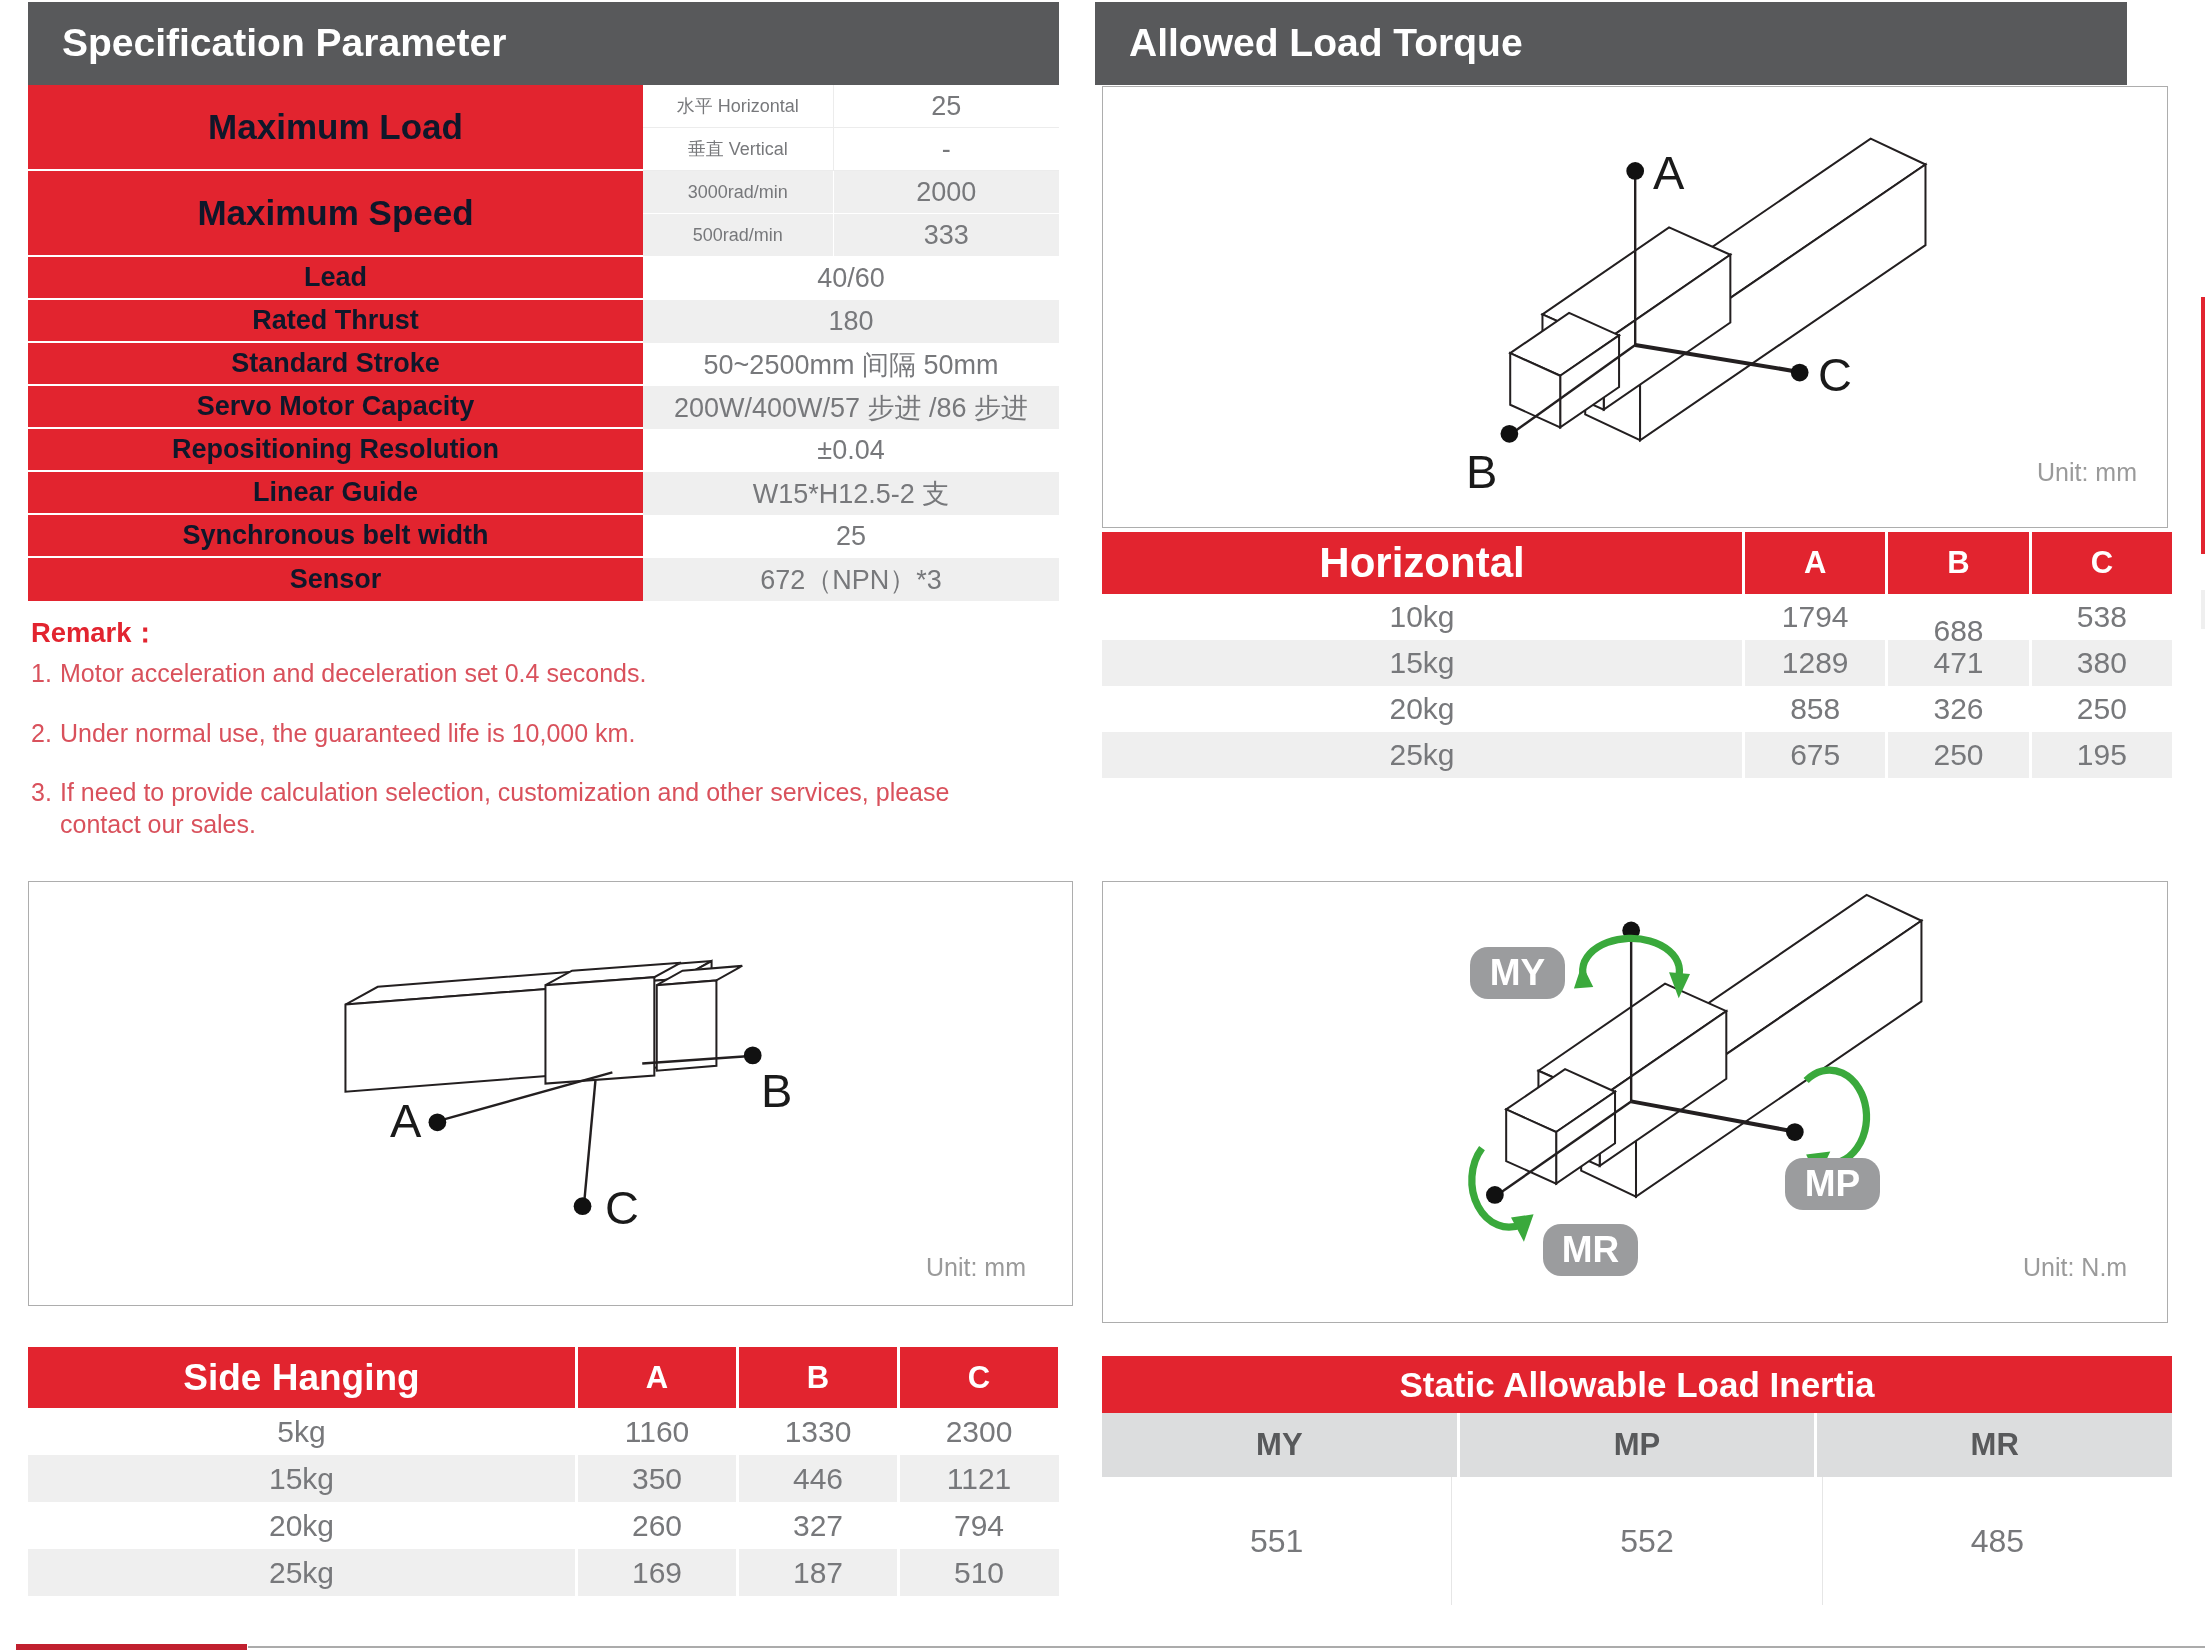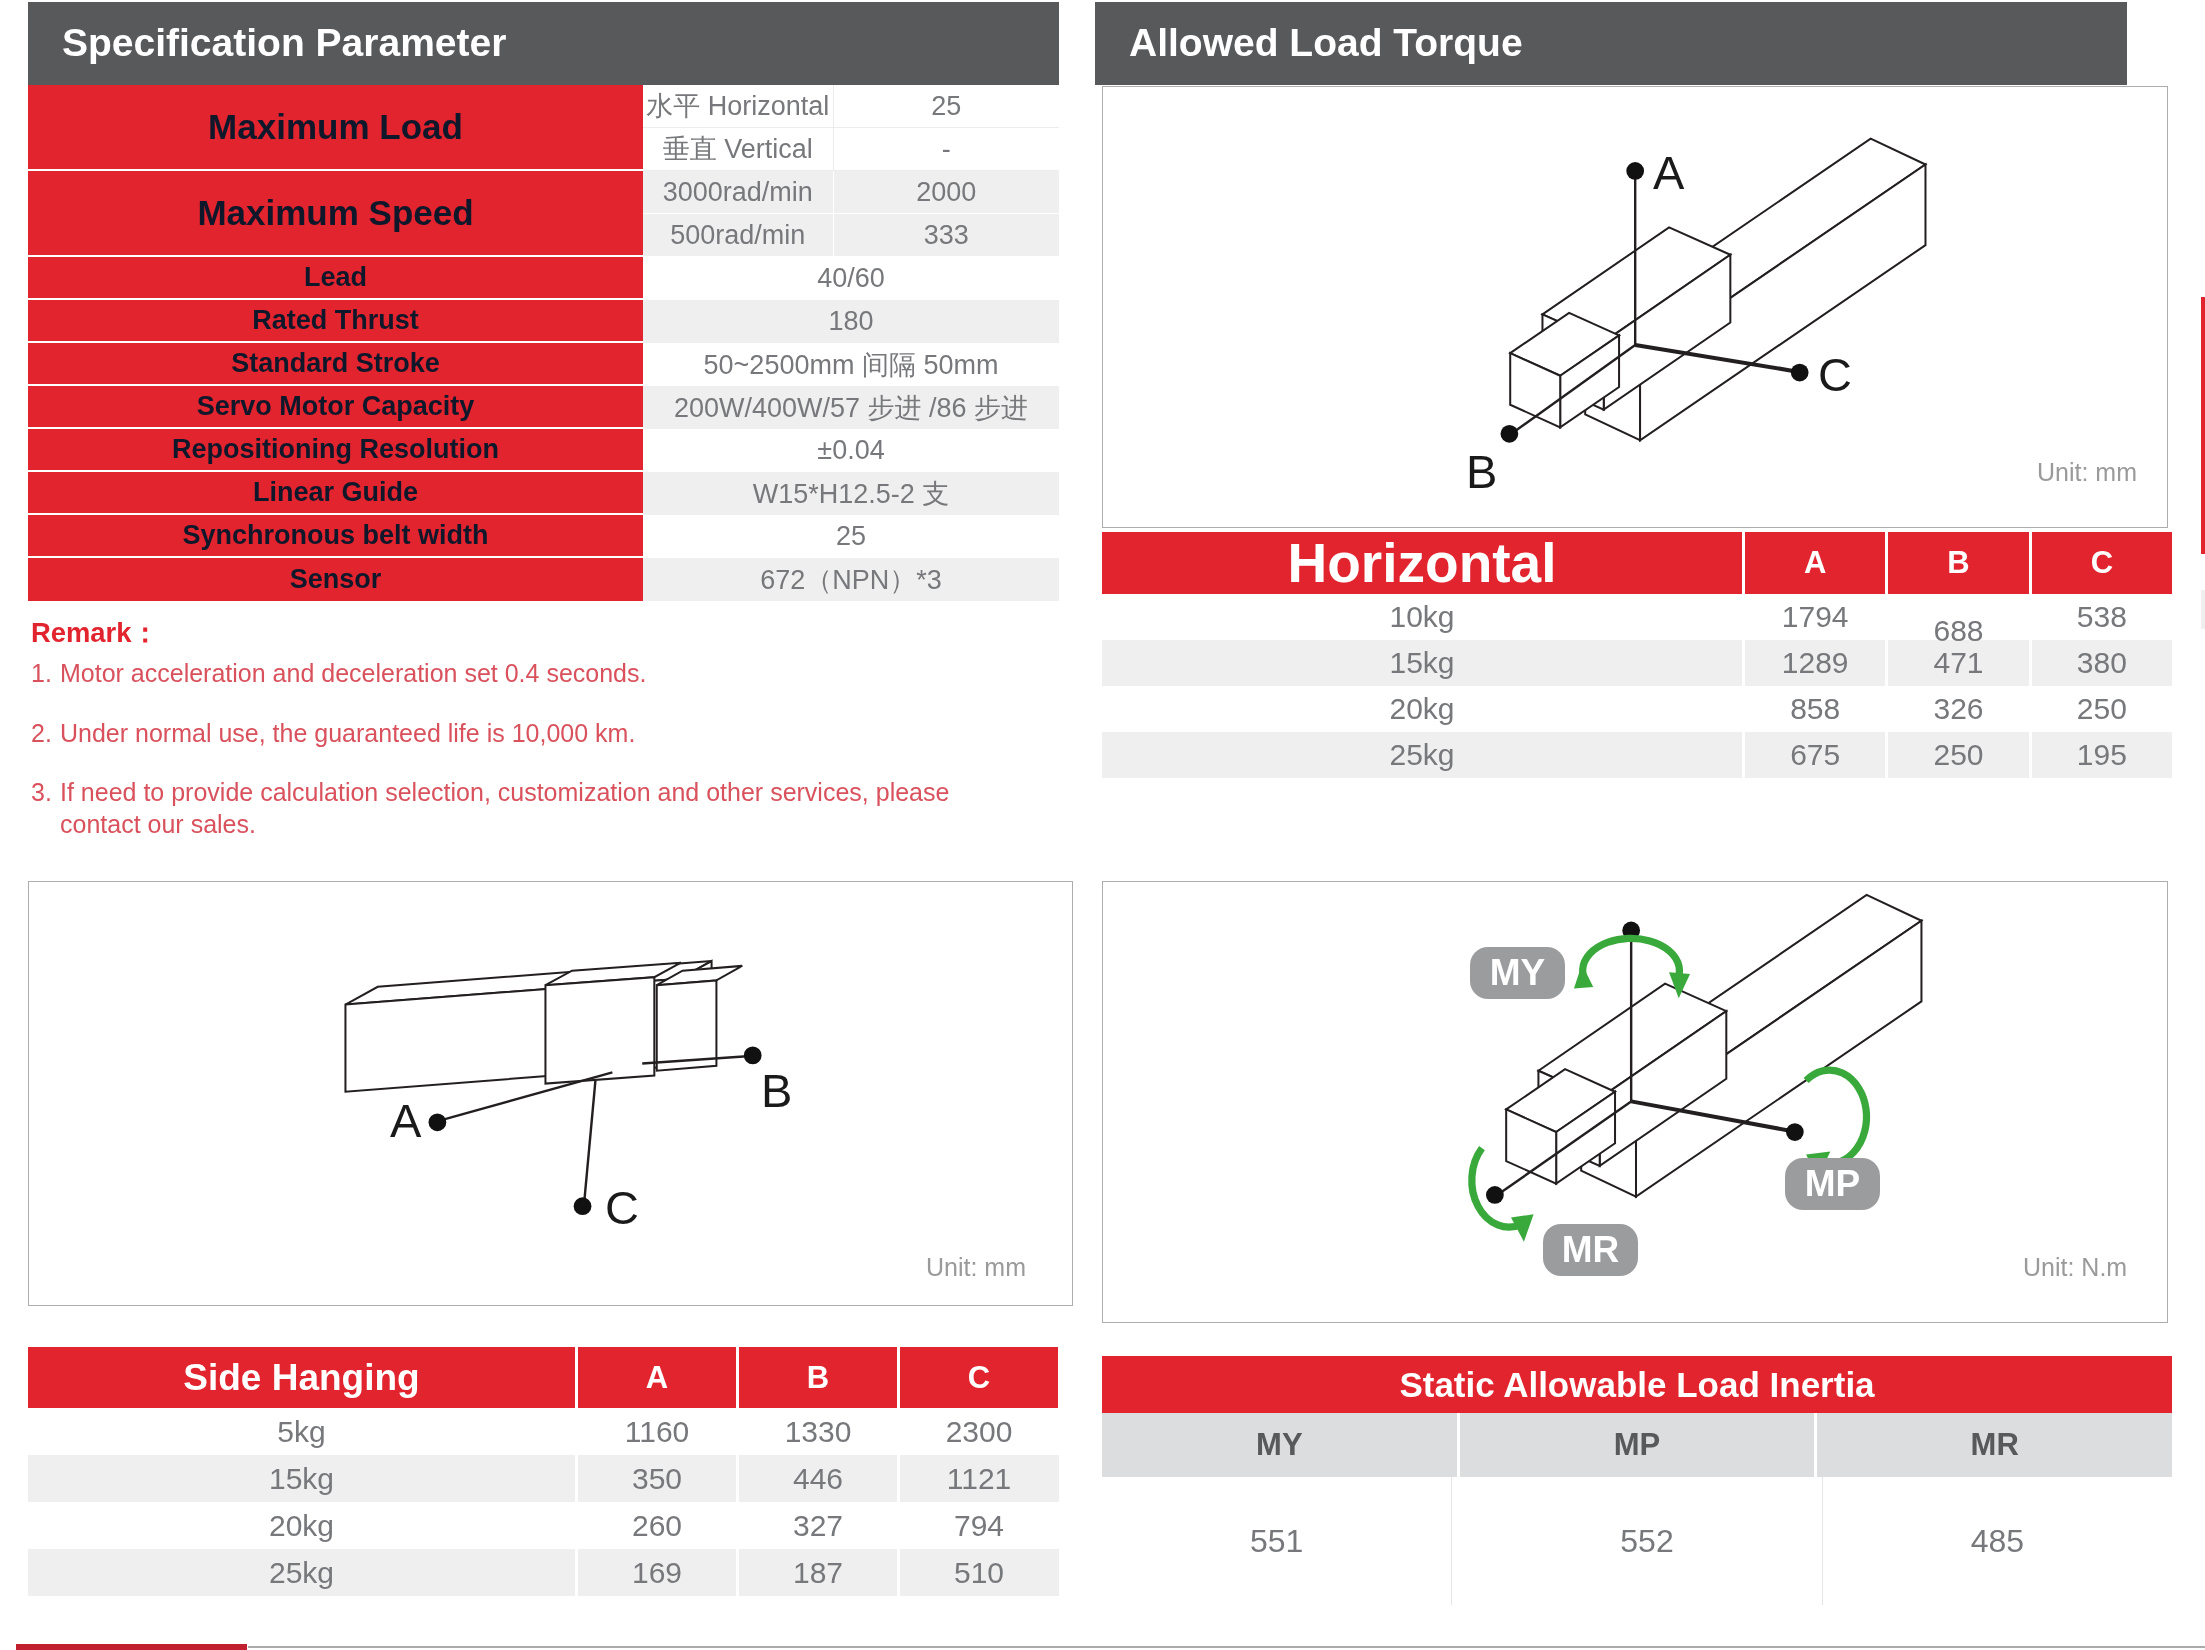--- a/index.html
+++ b/index.html
@@ -12,21 +12,21 @@
   .spec{position:absolute;left:28px;top:85px;width:1031px;}
   .spec-pair{display:flex;height:86px;}
   .spec-row{display:flex;height:43px;}
   .redcell{background:#E2242F;color:#0f172a;font-weight:bold;display:flex;align-items:center;justify-content:center;
            box-sizing:border-box;border-bottom:2.4px solid #fff;text-align:right;}
   .spec-label{width:615px;}
   .spec-label.big{font-size:35px;}
   .spec-label.small{font-size:27px;}
   .pair-right{width:416px;display:flex;flex-direction:column;}
   .sub-row{display:flex;height:43px;}
-  .sub-name{width:190px;display:flex;align-items:center;justify-content:center;font-size:27px;box-sizing:border-box;}
+  .sub-name{width:190px;display:flex;align-items:center;justify-content:center;font-size:18px;box-sizing:border-box;}
   .sub-val{width:227px;display:flex;align-items:center;justify-content:center;font-size:27px;box-sizing:border-box;border-left:1.6px solid #fff;}
   .wrow .sub-name,.wrow .sub-val{background:#fff;border-bottom:0.8px solid #ECECEC;}
   .wrow .sub-val{border-left:0.8px solid #ECECEC;}
   .grow .sub-name,.grow .sub-val{background:#EFEFEF;border-bottom:1.6px solid #fff;}
   .spec-merged{width:416px;display:flex;align-items:center;justify-content:center;font-size:27px;}
   .bg-w{background:#fff;}
   .bg-g{background:#EFEFEF;}
   
   .remark-title{position:absolute;left:31px;top:615px;font-size:27.4px;font-weight:bold;color:#E2242F;}
   .remark-item{position:absolute;left:31px;display:flex;font-size:25px;color:#D9515C;line-height:32px;}
@@ -224,21 +224,21 @@
       </g>
     </svg>
     <div class="dlabel" style="left:550px;top:58px;">A</div>
     <div class="dlabel" style="left:363px;top:357px;">B</div>
     <div class="dlabel" style="left:715px;top:260px;">C</div>
     <div class="unit" style="left:934px;top:371px;">Unit: mm</div>
   </div>
 
   <div class="dtable" style="left:1102px;top:532px;width:1070px;">
     <div class="trow" style="height:62px;">
-      <div class="hcell" style="width:640px;font-size:55px;">Horizontal</div>
+      <div class="hcell" style="width:640px;font-size:42px;">Horizontal</div>
       <div class="hcell" style="flex:1;font-size:31px;border-left:3.2px solid #fff;">A</div>
       <div class="hcell" style="flex:1;font-size:31px;border-left:3.2px solid #fff;">B</div>
       <div class="hcell" style="flex:1;font-size:31px;border-left:3.2px solid #fff;">C</div>
     </div>
     <div class="trow bg-w" style="height:46px;">
       <div class="lcell" style="width:640px;">10kg</div>
       <div class="ccell" style="flex:1;">1794</div>
       <div class="ccell" style="flex:1;margin-top:27px;">688</div>
       <div class="ccell" style="flex:1;">538</div>
     </div>

